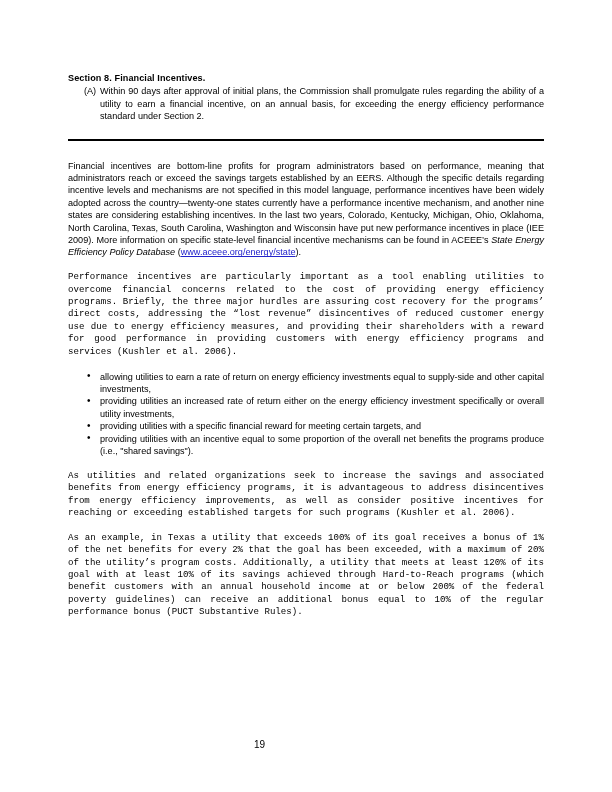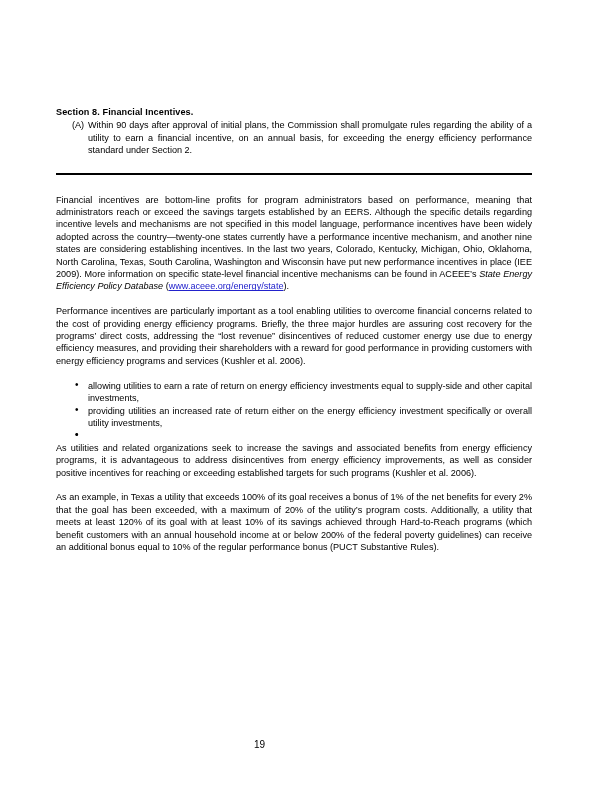--- a/index.html
+++ b/index.html
@@ -17,24 +17,23 @@
   }
   .page {
     position: absolute;
     left: 0; top: 0;
     width: 612px;
     height: 792px;
     background: #ffffff;
   }
   .content {
     position: absolute;
-    left: 56px;
+    left: 68px;
     top: 72px;
     width: 476px;
-    margin-top: 34px;
   }
 
   
   .section-heading {
     font-size: 9.1px;
     font-weight: bold;
     line-height: 12.4px;
     margin: 0 0 0 0;
     letter-spacing: 0.01em;
   }
@@ -62,21 +61,21 @@
   }
 
   
   .para {
     font-size: 9.1px;
     line-height: 12.4px;
     text-align: justify;
     margin: 0;
   }
   .para.first { margin-top: 19px; }
-  .para.spaced { margin-top: 12.4px; }
+  .para.spaced { margin-top: 12.4px; font-family: Liberation Mono, monospace; }
 
   .ital { font-style: italic; }
 
   a.weblink {
     color: #2222cc;
     text-decoration: underline;
   }
 
   
   .bullets {
@@ -136,23 +135,25 @@
       <li>
         <span class="dot">•</span>
         <span>allowing utilities to earn a rate of return on energy efficiency investments equal to supply-side and other capital investments,</span>
       </li>
       <li>
         <span class="dot">•</span>
         <span>providing utilities an increased rate of return either on the energy efficiency investment specifically or overall utility investments,</span>
       </li>
       <li class="nojust">
         <span class="dot">•</span>
+        <span>providing utilities with a specific financial reward for meeting certain targets, and</span>
       </li>
       <li>
         <span class="dot">•</span>
+        <span>providing utilities with an incentive equal to some proportion of the overall net benefits the programs produce (i.e., "shared savings").</span>
       </li>
     </ul>
 
 
     <p class="para spaced">As utilities and related organizations seek to increase the savings and associated benefits from energy efficiency programs, it is advantageous to address disincentives from energy efficiency improvements, as well as consider positive incentives for reaching or exceeding established targets for such programs (Kushler et al. 2006).</p>
 
     <p class="para spaced">As an example, in Texas a utility that exceeds 100% of its goal receives a bonus of 1% of the net benefits for every 2% that the goal has been exceeded, with a maximum of 20% of the utility’s program costs. Additionally, a utility that meets at least 120% of its goal with at least 10% of its savings achieved through Hard-to-Reach programs (which benefit customers with an annual household income at or below 200% of the federal poverty guidelines) can receive an additional bonus equal to 10% of the regular performance bonus (PUCT Substantive Rules).</p>
 
   </div>
 

